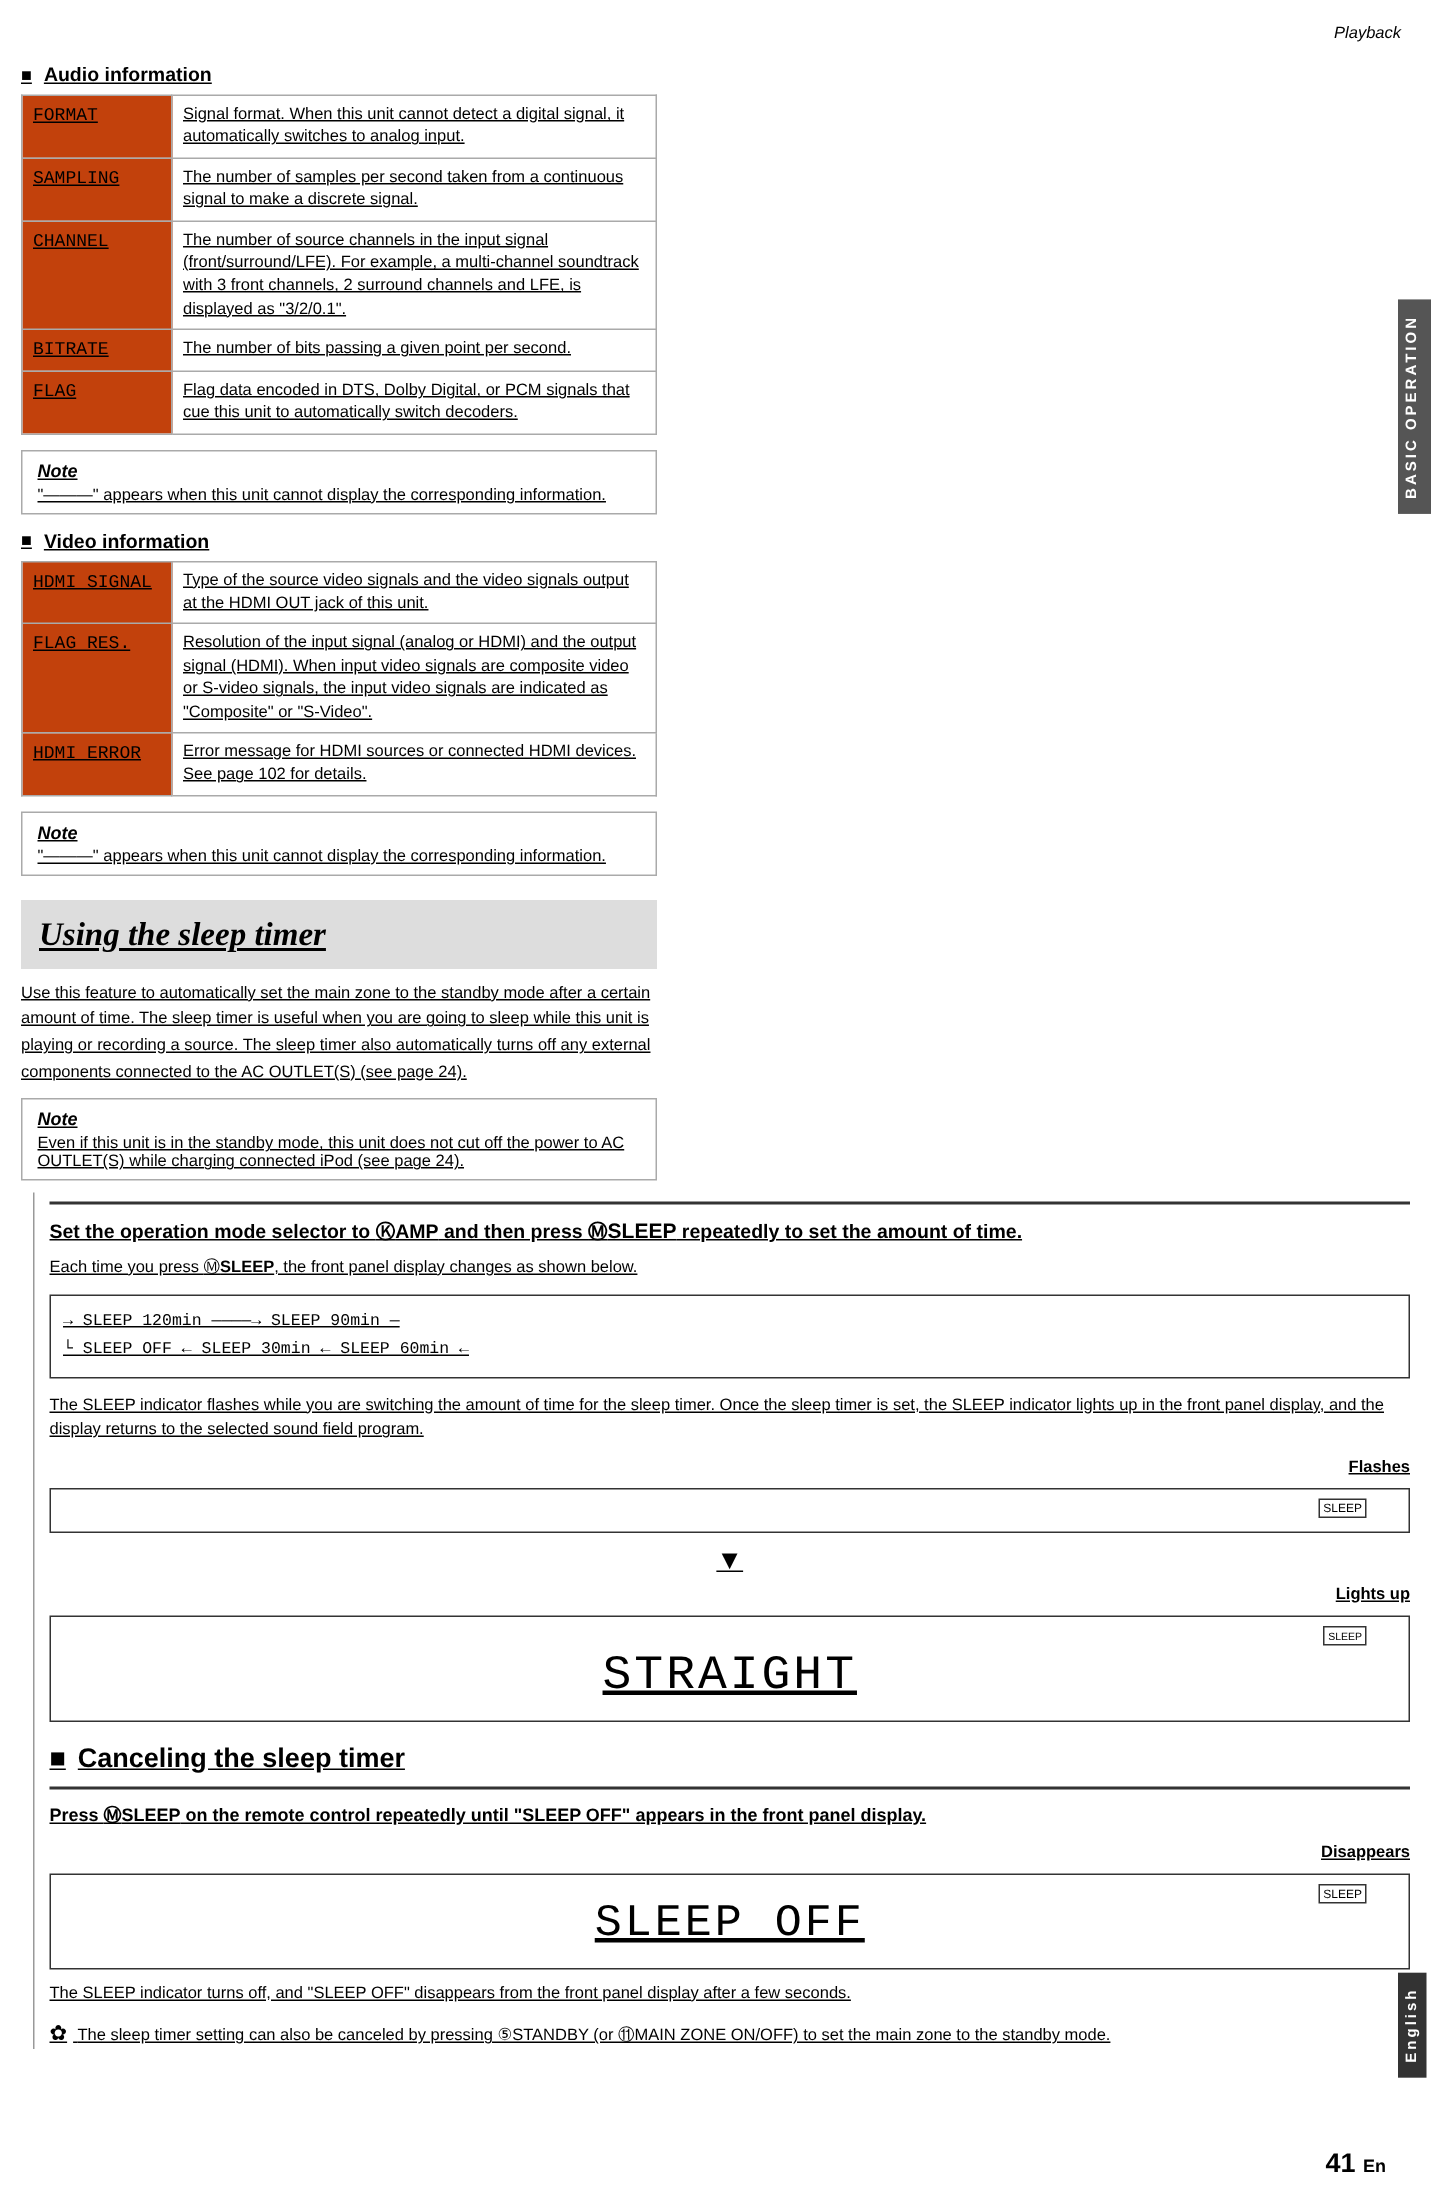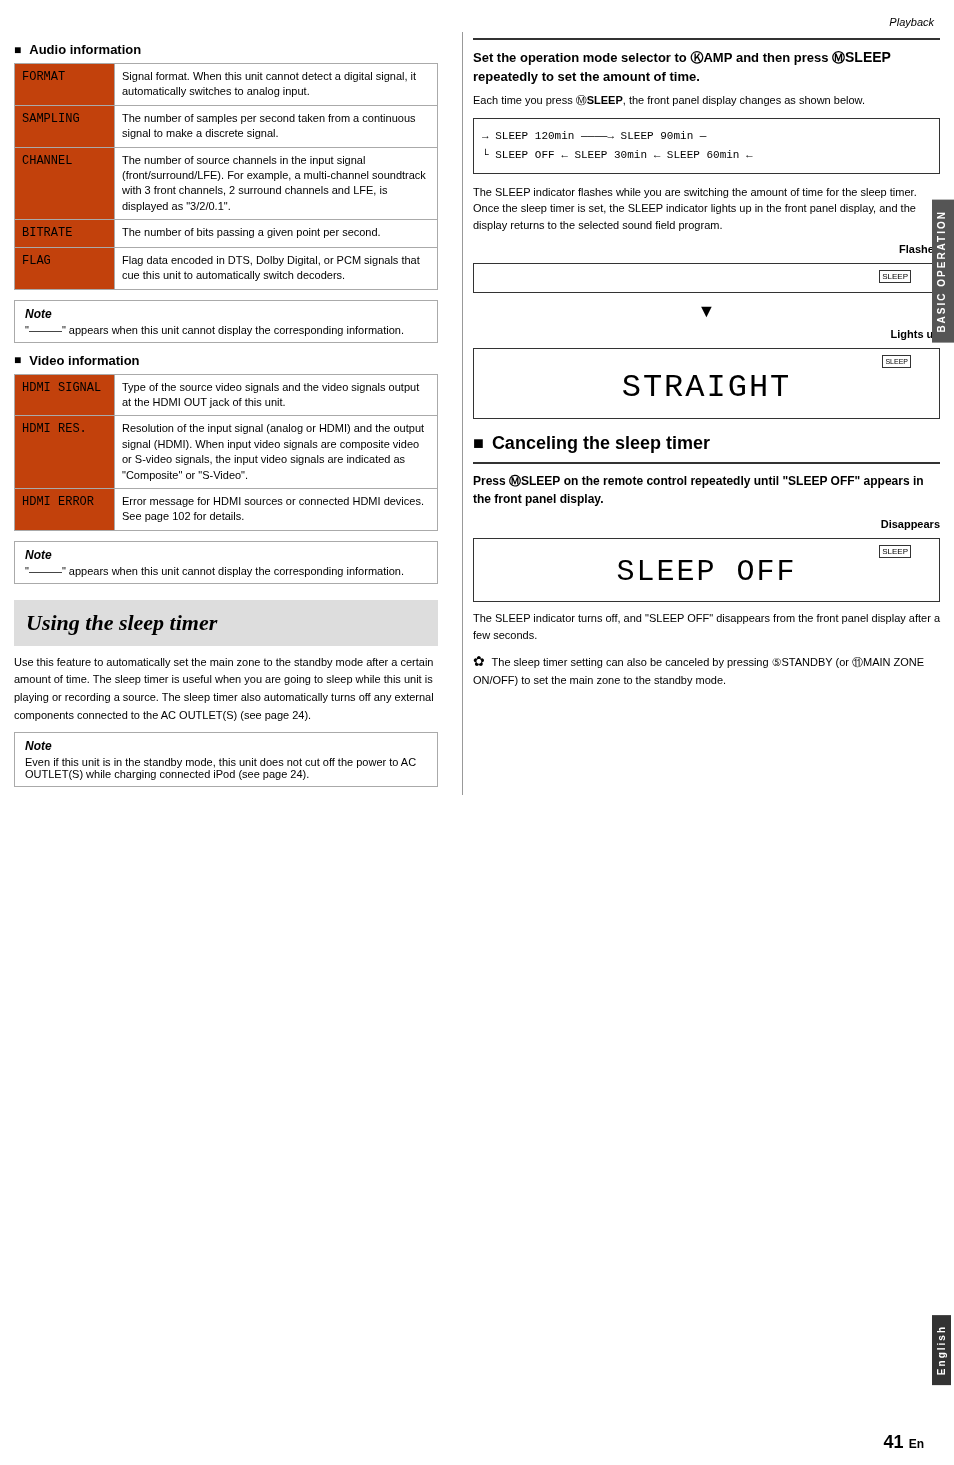--- a/index.html
+++ b/index.html
@@ -26,22 +26,23 @@
       padding-right: 20px;
       font-style: italic;
       font-size: 11px;
       margin-bottom: 4px;
       padding-top: 6px;
     }
 
     
     .main-content {
       display: flex;
-      flex-direction: row;
+      flex-direction: column;
       padding: 0 14px;
+      text-decoration: underline;
     }
 
     .left-col {
       width: 440px;
       padding-right: 16px;
     }
 
     .right-col {
       flex: 1;
       padding-left: 10px;
@@ -356,21 +357,21 @@
         <span>Video information</span>
       </div>
 
       <table class="info-table">
         <tbody id="video-table-body">
         <tr>
               <td>HDMI SIGNAL</td>
               <td>Type of the source video signals and the video signals output at the HDMI OUT jack of this unit.</td>
             </tr>
             <tr>
-              <td>HDMI RES.</td>
+              <td>FLAG RES.</td>
               <td>Resolution of the input signal (analog or HDMI) and the output signal (HDMI). When input video signals are composite video or S-video signals, the input video signals are indicated as "Composite" or "S-Video".</td>
             </tr>
             <tr>
               <td>HDMI ERROR</td>
               <td>Error message for HDMI sources or connected HDMI devices. See page 102 for details.</td>
             </tr>
           </tbody>
       </table>
 
       <div class="note-box">

